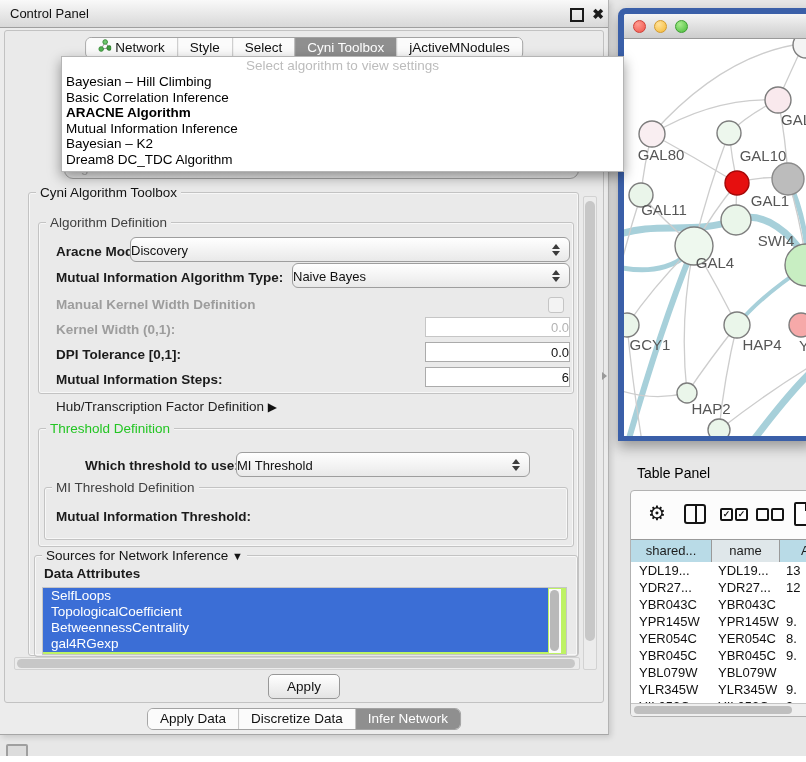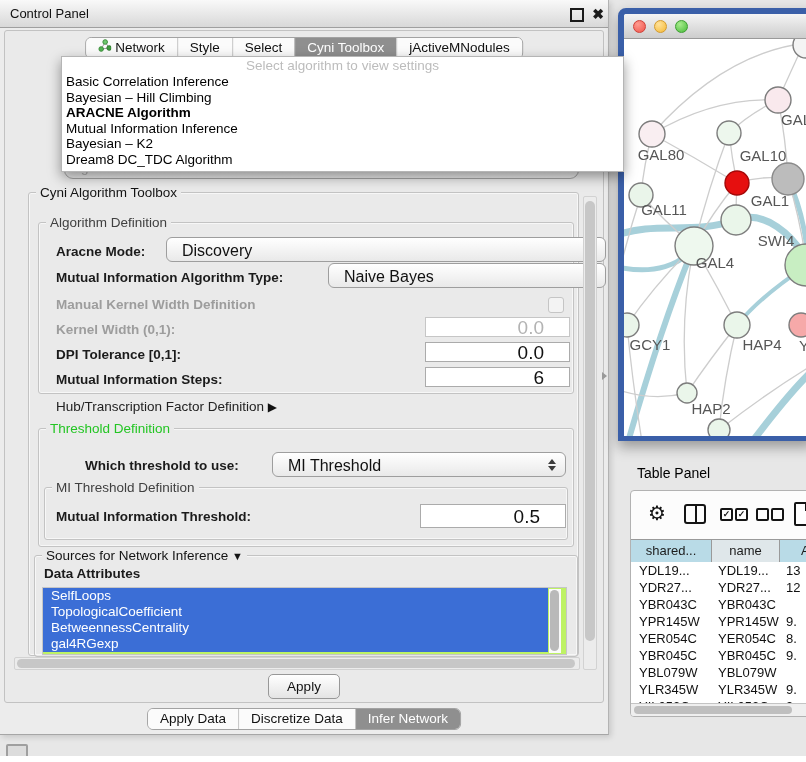--- a/index.html
+++ b/index.html
@@ -47,29 +47,29 @@
   .gb-legend{position:absolute;top:-8px;left:7px;background:#eaeaea;padding:0 4px;font-size:13.5px;white-space:nowrap;}
   .leg-blue{color:#404040;}
   .leg-green{color:#23c523;}
   .leg-black{color:#141414;}
 
   .lbl{position:absolute;font-size:13.5px;font-weight:bold;color:#1b1b1b;white-space:nowrap;}
   .lbl.dis{color:#9d9d9d;}
   .lbl.plain{font-weight:normal;color:#222;}
 
   .combo{position:absolute;height:25px;border:1px solid #9e9e9e;border-radius:6px;
-         background:linear-gradient(#ffffff,#e9e9e9);font-size:16px;line-height:25px;color:#111;
-         padding-left:15px;box-sizing:border-box;margin-left:36px;}
+         background:linear-gradient(#ffffff,#e9e9e9);font-size:13px;line-height:25px;color:#111;
+         box-sizing:border-box;}
   .spin{position:absolute;right:9px;top:50%;transform:translateY(-50%);}
   .spin i{display:block;width:0;height:0;border-left:4px solid transparent;border-right:4px solid transparent;}
   .spin .up{border-bottom:5px solid #3c3c3c;margin-bottom:2px;}
   .spin .dn{border-top:5px solid #3c3c3c;}
 
-  .field{position:absolute;height:20px;border:1px solid #ababab;background:#fff;font-size:19px;
-         line-height:20px;text-align:right;padding-right:25px;box-sizing:border-box;color:#111;}
+  .field{position:absolute;height:20px;border:1px solid #ababab;background:#fff;font-size:13px;
+         line-height:20px;text-align:right;padding-right:0;box-sizing:border-box;color:#111;}
   .field.dis{color:#b3b3b3;border-color:#c6c6c6;}
 
   .checkbox{position:absolute;width:14px;height:14px;border:1px solid #c5c5c5;border-radius:3px;background:#f3f3f3;}
 
   .tri-right{color:#111;font-size:12px;}
   .tri-down{color:#141414;font-size:11px;}
 
   
   .attr-list{position:absolute;left:42px;top:587px;width:525px;height:68px;background:#bef264;border:1px solid #c6c6c6;
              box-sizing:border-box;overflow:hidden;}
@@ -157,22 +157,22 @@
       </div>
 
     <div class="focus-ring-frag"></div>
     <div class="net-sel-frag">
       <span>galFiltered.sif default node</span>
     </div>
 
     <div class="algo-popup">
       <div class="ph">Select algorithm to view settings</div>
       <div id="algo-items">
+          <div class="dd-item">Bayesian – Hill Climbing</div>
           <div class="dd-item">Basic Correlation Inference</div>
-          <div class="dd-item">Bayesian – Hill Climbing</div>
           <div class="dd-item bold">ARACNE Algorithm</div>
           <div class="dd-item">Mutual Information Inference</div>
           <div class="dd-item">Bayesian – K2</div>
           <div class="dd-item">Dream8 DC_TDC Algorithm</div>
         </div>
     </div>
 
     <div class="groupbox" style="left:28px;top:192px;width:549px;height:462px;">
       <span class="gb-legend leg-black">Cyni Algorithm Toolbox</span>
     </div>
@@ -226,21 +226,20 @@
       <span class="spin">
           <i class="up"></i>
           <i class="dn"></i>
         </span>
     </div>
 
     <div class="groupbox" style="left:44px;top:487px;width:522px;height:51px;">
       <span class="gb-legend leg-blue">MI Threshold Definition</span>
     </div>
     <span class="lbl" style="left:56px;top:509px;">Mutual Information Threshold:</span>
-    <div class="field" style="left:420px;top:504px;width:146px;height:24px;line-height:24px;">0.5</div>
 
     <div class="groupbox" style="left:34px;top:555px;width:542px;height:100px;">
       <span class="gb-legend leg-black">
         <span>Sources for Network Inference</span>
         <span class="tri-down"> ▼</span>
       </span>
     </div>
     <span class="lbl" style="left:44px;top:566px;">Data Attributes</span>
 
     <div class="attr-list">

